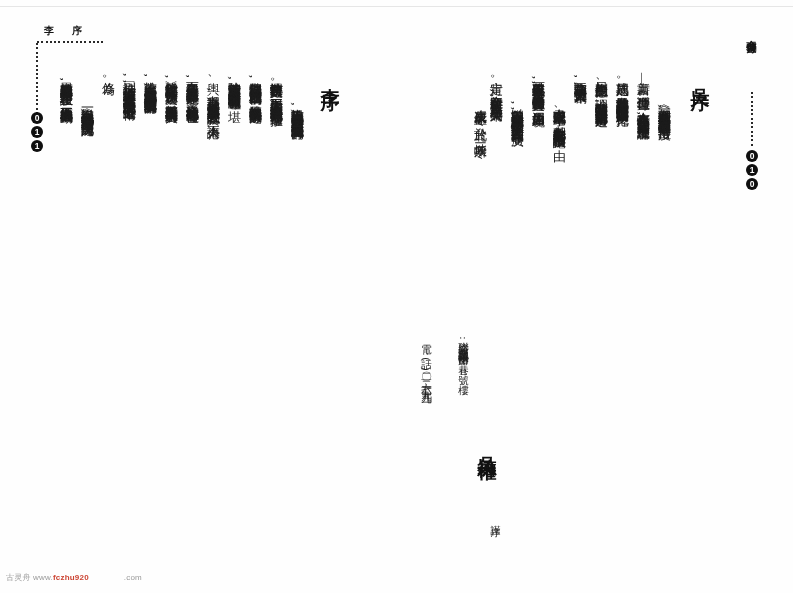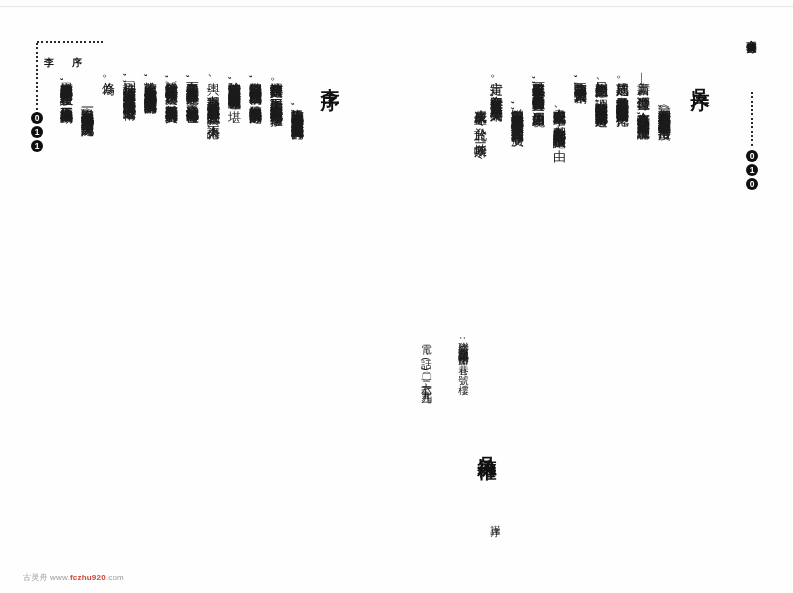--- a/index.html
+++ b/index.html
@@ -29,21 +29,21 @@
   }
   .preface-title{position:absolute;font-size:19px;font-weight:bold;letter-spacing:2.5px;color:#111;}
   .dateline{position:absolute;left:470px;top:72px;font-size:13px;line-height:21px;letter-spacing:0.6px;white-space:nowrap;}
   .sig-name{position:absolute;left:474px;top:441px;font-size:19px;font-weight:bold;letter-spacing:3px;white-space:nowrap;color:#111;}
   .sig-role{position:absolute;left:488px;top:517px;font-size:10px;letter-spacing:1.5px;white-space:nowrap;}
   .contact-address{position:absolute;left:456px;top:334px;font-size:10.5px;line-height:14px;letter-spacing:0.8px;white-space:nowrap;}
   .contact-phone{position:absolute;left:419px;top:336px;font-size:10.5px;line-height:14px;letter-spacing:2px;white-space:nowrap;}
   .tcy{text-combine-upright:all;font-size:9px;letter-spacing:0;}
 
   
-  .lp-running{position:absolute;left:44px;top:24px;font-size:10px;font-weight:bold;letter-spacing:4px;color:#151515;white-space:nowrap;margin-top:32px;}
+  .lp-running{position:absolute;left:44px;top:24px;font-size:10px;font-weight:bold;letter-spacing:4px;color:#151515;white-space:nowrap;}
 
   
   .watermark{
     position:absolute;left:6px;top:572px;font-family:"Liberation Sans",sans-serif;
     font-size:8px;letter-spacing:0.2px;white-space:nowrap;
   }
 </style>
 </head>
 <body>
 
@@ -109,16 +109,16 @@
       <div class="vcol">錄》付梓問世之際,特予作序以為之恭賀。並鄭重向喜愛研究五術的仁人君子大力</div>
       <div class="vcol">推薦此書,因此書不但是沈師兄的嘔心瀝血之作,同時也榮獲恩師宋英成老師的特</div>
       <div class="vcol">別佳許,所謂「術傳有緣人」,只要讀者擁有本書,並能用心閱讀,必可增進五術</div>
       <div class="vcol">修為。</div>
       <div class="vcol">　　猶記得在一九九七年沈師兄的處女作《八字叩應站》問世之後,余與沈師兄隨</div>
       <div class="vcol">恩師宋英成老師遠赴新加坡教學之時,該書即在星、馬兩地的五術界造成大轟動,</div>
     </div>
   </div>
 
   <div class="watermark">
-    <span style="color:#9a9a9a;margin-left:17px;">古灵舟</span><span style="color:#9a9a9a;text-align:center;"> www.</span><span style="color:#cc4433;font-weight:bold;">fczhu920</span><span style="color:#9a9a9a;">.com</span>
+    <span style="color:#9a9a9a;">古灵舟</span><span style="color:#9a9a9a;text-align:center;"> www.</span><span style="color:#cc4433;font-weight:bold;">fczhu920</span><span style="color:#9a9a9a;margin-left:35px;">.com</span>
   </div>
 
 </div>
 
 </body></html>

